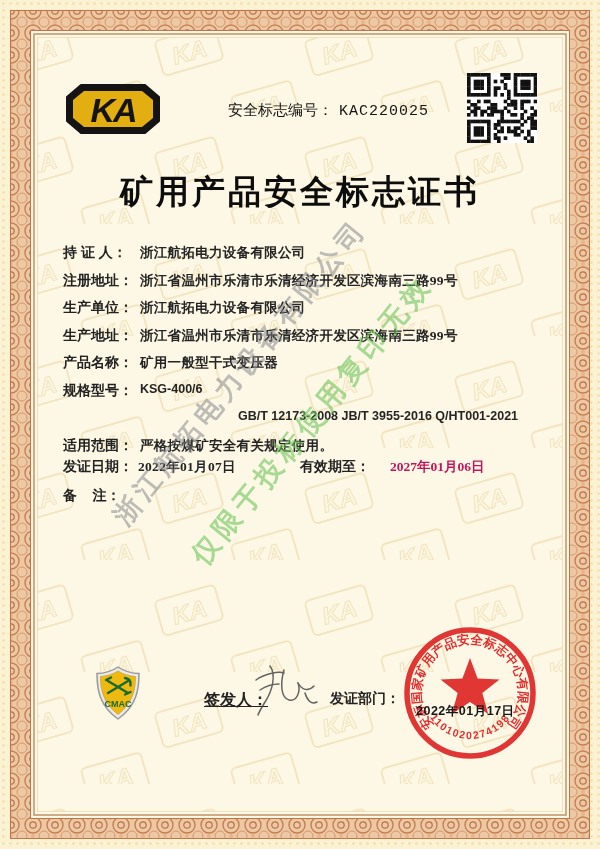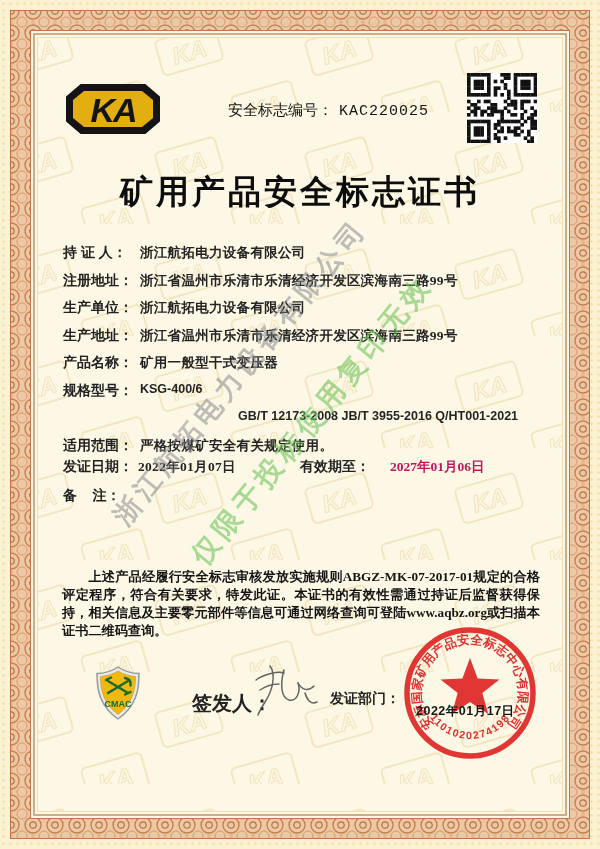--- a/index.html
+++ b/index.html
@@ -25,21 +25,21 @@
   .fvalue.sans{font-family:"Liberation Sans",sans-serif;font-size:12.5px;letter-spacing:0;}
   .fvalue.vstd{left:222px;margin-left:16px;}
   .vlabel2{position:absolute;left:300px;font-size:14px;font-weight:bold;color:#222;text-align:right;}
   .vvalue2{position:absolute;left:390px;font-size:13.5px;font-weight:bold;color:#be185d;
     font-family:"Liberation Serif",serif;}
   
   .para{left:62px;top:568px;width:478px;font-size:13.2px;line-height:18px;font-weight:bold;
     color:#141414;text-indent:2em;font-family:"Liberation Serif",serif;z-index:2;text-align:justify;}
   
   .cmac{left:95px;top:666px;width:46px;height:54px;z-index:2;}
-  .signer{left:192px;top:690px;font-size:20px;font-weight:bold;color:#222;z-index:2;}
+  .signer{left:204px;top:690px;font-size:16px;font-weight:bold;color:#222;z-index:2;text-decoration:underline;}
   .issuer{left:330px;top:690px;font-size:14px;font-weight:bold;color:#222;z-index:2;}
   .sig{left:248px;top:660px;width:72px;height:58px;z-index:2;}
   .seal{left:402px;top:625px;width:136px;height:136px;z-index:2;}
   .seal-date{left:416px;top:703px;font-size:12.5px;font-weight:bold;color:#161616;
     letter-spacing:0.5px;z-index:4;}
   
   .wm{position:absolute;white-space:nowrap;pointer-events:none;font-weight:bold;
     transform:translate(-50%,-50%) rotate(-51deg);font-family:"Liberation Serif",serif;z-index:3;}
   .wm-gray{left:240px;top:372px;font-size:27px;letter-spacing:5px;color:rgba(128,130,136,0.52);}
   .wm-green{left:312px;top:420px;font-size:28px;letter-spacing:5px;color:rgba(110,196,92,0.60);}
@@ -355,21 +355,20 @@
   <div class="row" style="top:458px">
     <span class="flabel">发证日期：</span>
     <span class="fvalue" style="left:138px">2022年01月07日</span>
     <span class="vlabel2">有效期至：</span>
     <span class="vvalue2">2027年01月06日</span>
   </div>
   <div class="row" style="top:487px">
     <span class="flabel">备&nbsp;&nbsp;&nbsp;&nbsp;注：</span>
   </div>
 
-  <div class="abs para">上述产品经履行安全标志审核发放实施规则ABGZ-MK-07-2017-01规定的合格评定程序，符合有关要求，特发此证。本证书的有效性需通过持证后监督获得保持，相关信息及主要零元部件等信息可通过网络查询可登陆www.aqbz.org或扫描本证书二维码查询。</div>
 
   <svg class="abs cmac" viewBox="0 0 46 54">
     <path d="M23,1 C29,5 38,7.5 44,7.5 C44,24 41.5,40 23,53 C4.5,40 2,24 2,7.5 C8,7.5 17,5 23,1 Z" fill="#e9e9e9" stroke="#9a9a9a" stroke-width="1.5"></path>
     <path d="M23,5 C28,8.3 35.5,10.3 40.5,10.5 C40.5,23 38,37 23,48.5 C8,37 5.5,23 5.5,10.5 C10.5,10.3 18,8.3 23,5 Z" fill="#f0b90f" stroke="#caa23c" stroke-width="0.8"></path>
     <g stroke="#176b2f" stroke-width="2.4" fill="none" stroke-linecap="round">
       <path d="M13,15 L33,27"></path>
       <path d="M33,15 L13,27"></path>
       <path d="M11,14 L16,11.5"></path>
       <path d="M30,28.5 L35.5,26"></path>
       <path d="M30,12 Q36.5,13 35.5,19.5"></path>

